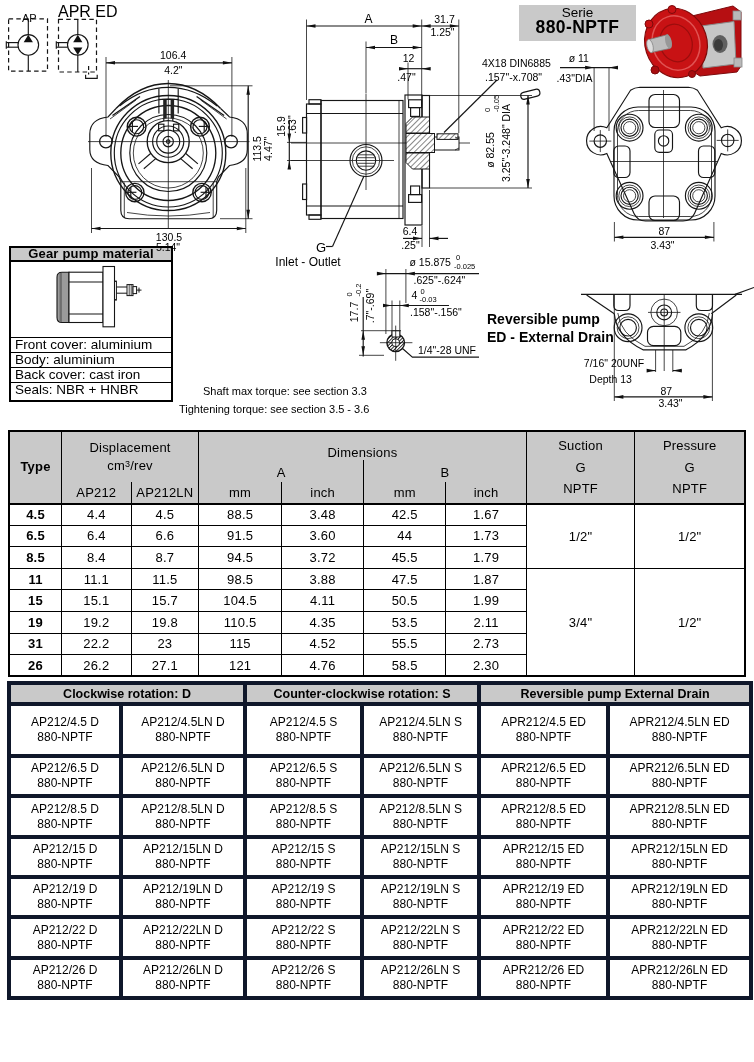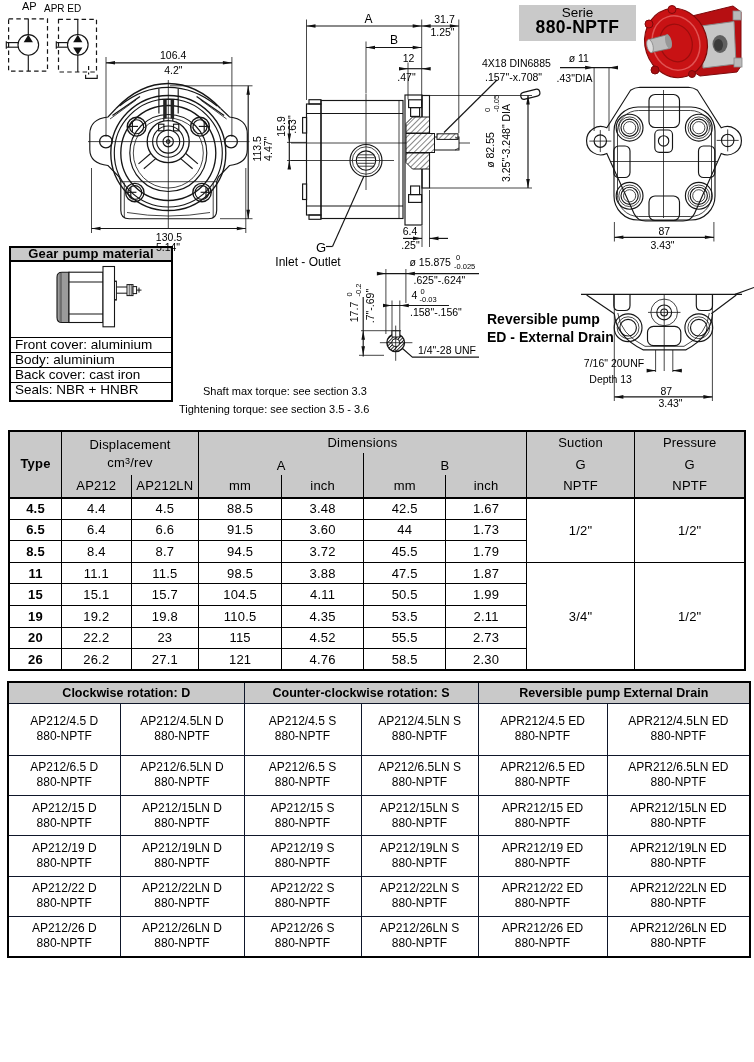--- a/index.html
+++ b/index.html
@@ -13,21 +13,21 @@
   #t1 table{width:738px;font-size:13px;letter-spacing:0.2px;border:2px solid #000;}
   #t1 td,#t1 th{border:1px solid #000;font-weight:normal;}
   #t1 .hd{background:#c9c9c9;}
   #t1 .nb{border-bottom:none;}
   #t1 .nt{border-top:none;}
   #t1 .b2{border-bottom:2px solid #000;}
   #t1 .bold{font-weight:bold;}
   
   #t2{left:7px;top:681px;}
   #t2 table{width:742px;font-size:12px;border:2px solid #000;}
-  #t2 td,#t2 th{border:1px solid #0f172a;}
+  #t2 td,#t2 th{border:4px solid #0f172a;}
   #t2 th{background:#c9c9c9;font-size:12.5px;}
   #t2 .b2{border-bottom:2px solid #000;}
   #t2 td{line-height:15px;}
   
   #gbox{left:9px;top:246px;width:160px;height:152px;border:2px solid #000;}
   #gbox .hdr{height:12px;background:#c9c9c9;border-bottom:2px solid #000;
      font-weight:bold;font-size:13px;text-align:center;line-height:11.5px;letter-spacing:0.2px;}
   #gbox .row{border-top:1.5px solid #000;height:13.9px;font-size:13.5px;line-height:14px;padding:0 0 0 4px;}
   #gbox .draw{height:75px;}
   .txt{position:absolute;white-space:nowrap;}
@@ -45,21 +45,21 @@
         <col style="width:82px">
         <col style="width:82px">
         <col style="width:80.5px">
         <col style="width:108.5px">
         <col style="width:110px">
       </colgroup>
 <tbody>
         <tr style="height:22px">
   <td class="hd bold b2" rowspan="3" style="line-height:14px">Type</td>
   <td class="hd nb" colspan="2" rowspan="2" style="line-height:16px">Displacement<br>cm<sup style="font-size:9px;vertical-align:3px">3</sup>/rev</td>
-  <td class="hd nb" colspan="4" style="vertical-align:top;padding-top:3px">Dimensions</td>
+  <td class="hd nb" colspan="4" style="vertical-align:top;padding-top:13px">Dimensions</td>
   <td class="hd b2" rowspan="3" style="line-height:21.5px">Suction<br>G<br>NPTF</td>
   <td class="hd b2" rowspan="3" style="line-height:21.5px">Pressure<br>G<br>NPTF</td>
 </tr>
 <tr style="height:21.5px">
   <td class="hd nt nb" colspan="2" style="vertical-align:bottom;padding-bottom:2px">A</td>
   <td class="hd nt nb" colspan="2" style="vertical-align:bottom;padding-bottom:2px">B</td>
 </tr>
 <tr style="height:22px">
   <td class="hd nt b2">AP212</td>
   <td class="hd nt b2">AP212LN</td>
@@ -120,21 +120,21 @@
 <tr style="height:21.6px">
           <td class="bold">19</td>
           <td>19.2</td>
           <td>19.8</td>
           <td>110.5</td>
           <td>4.35</td>
           <td>53.5</td>
           <td>2.11</td>
         </tr>
 <tr style="height:21.6px">
-          <td class="bold">20</td>
+          <td class="bold">31</td>
           <td>22.2</td>
           <td>23</td>
           <td>115</td>
           <td>4.52</td>
           <td>55.5</td>
           <td>2.73</td>
         </tr>
 <tr style="height:21.6px">
           <td class="bold">26</td>
           <td>26.2</td>
@@ -172,20 +172,28 @@
           <td>APR212/4.5 ED<br>880-NPTF</td>
           <td>APR212/4.5LN ED<br>880-NPTF</td>
         </tr>
 <tr style="height:40.35px">
           <td>AP212/6.5 D<br>880-NPTF</td>
           <td>AP212/6.5LN D<br>880-NPTF</td>
           <td>AP212/6.5 S<br>880-NPTF</td>
           <td>AP212/6.5LN S<br>880-NPTF</td>
           <td>APR212/6.5 ED<br>880-NPTF</td>
           <td>APR212/6.5LN ED<br>880-NPTF</td>
+        </tr>
+<tr style="height:40.35px">
+          <td>AP212/8.5 D<br>880-NPTF</td>
+          <td>AP212/8.5LN D<br>880-NPTF</td>
+          <td>AP212/8.5 S<br>880-NPTF</td>
+          <td>AP212/8.5LN S<br>880-NPTF</td>
+          <td>APR212/8.5 ED<br>880-NPTF</td>
+          <td>APR212/8.5LN ED<br>880-NPTF</td>
         </tr>
 <tr style="height:40.35px">
           <td>AP212/15 D<br>880-NPTF</td>
           <td>AP212/15LN D<br>880-NPTF</td>
           <td>AP212/15 S<br>880-NPTF</td>
           <td>AP212/15LN S<br>880-NPTF</td>
           <td>APR212/15 ED<br>880-NPTF</td>
           <td>APR212/15LN ED<br>880-NPTF</td>
         </tr>
 <tr style="height:40.35px">
@@ -243,22 +251,22 @@
 <div class="txt" style="left:179px;top:385px;font-size:11px;margin-left:24px;">Shaft max torque: see section 3.3</div>
 <div class="txt" style="left:179px;top:403px;font-size:11px;">Tightening torque: see section 3.5 - 3.6</div>
 
 <div class="abs" style="left:519px;top:5px;width:117px;height:36px;background:#c9c9c9;text-align:center;">
   <div style="font-size:13.5px;line-height:13px;margin-top:1px;">Serie</div>
   <div style="font-size:17.5px;font-weight:bold;line-height:16px;letter-spacing:0.4px;">880-NPTF</div>
 </div>
 
 <div class="txt" style="left:487px;top:310px;font-size:14px;text-align:left;width:122px;line-height:18px;font-weight:bold;">Reversible pump<br>ED - External Drain</div>
 
-<div class="txt" style="left:22px;top:0;font-size:11px;">AP</div>
-<div class="txt" style="left:44px;top:3px;font-size:10px;">APR ED</div>
+<div class="txt" style="left:22px;top:12px;font-size:11px;">AP</div>
+<div class="txt" style="left:58px;top:3px;font-size:16px;">APR ED</div>
 
 <svg class="abs" style="left:0;top:0" width="754" height="428" viewBox="0 0 754 428">
 <defs>
 <pattern id="hat" width="4" height="4" patternUnits="userSpaceOnUse" patternTransform="rotate(45)">
   <rect width="4" height="4" fill="#fff"></rect>
         <line x1="0" y1="0" x2="0" y2="4" stroke="#222" stroke-width="1.1"></line>
 </pattern>
 <pattern id="hat2" width="2.4" height="2.4" patternUnits="userSpaceOnUse" patternTransform="rotate(45)">
   <rect width="2.4" height="2.4" fill="#fff"></rect>
         <line x1="0" y1="0" x2="0" y2="2.4" stroke="#111" stroke-width="1.7"></line>

